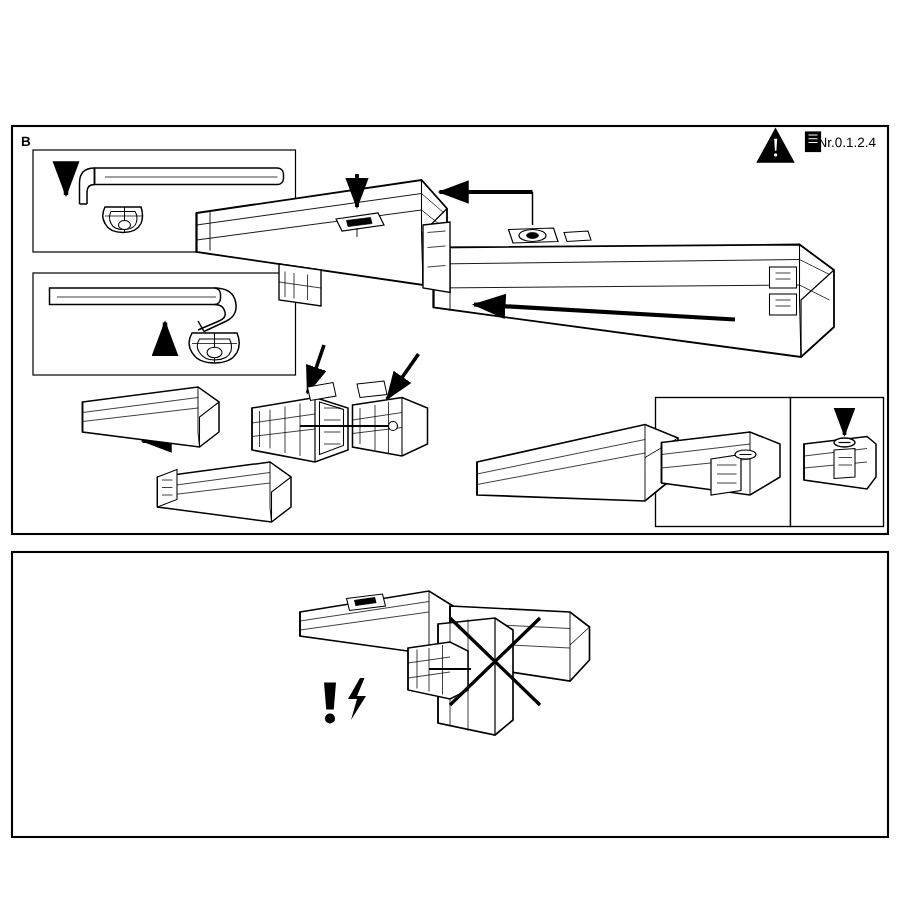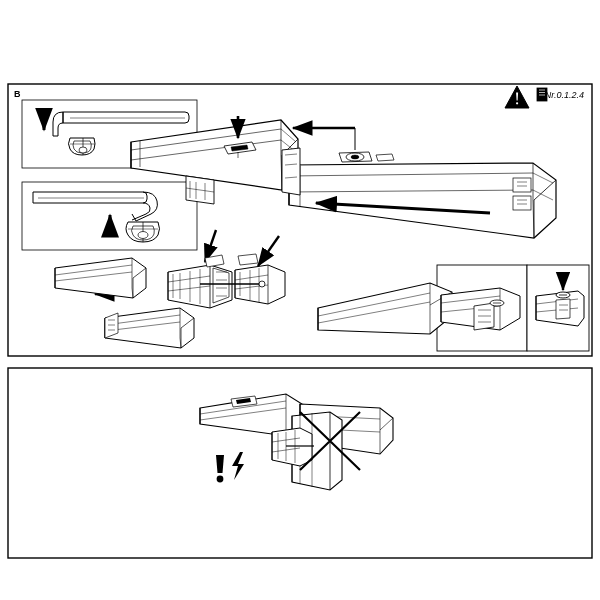--- a/index.html
+++ b/index.html
@@ -39,21 +39,20 @@
     top: 90px;
     font-size: 9px;
   }
   #part-number {
     position: absolute;
     right: 16px;
     top: 90px;
     font-size: 9px;
     font-family: "Liberation Sans", sans-serif;
     letter-spacing: 0px;
-    font-style: italic;
   }
 </style>
 </head>
 <body>
 
 <div id="sheet">
 
   <svg class="layer" viewBox="0 0 600 600">
     <defs>
       <marker id="ah" markerWidth="9" markerHeight="9" refX="7.5" refY="3" orient="auto">

